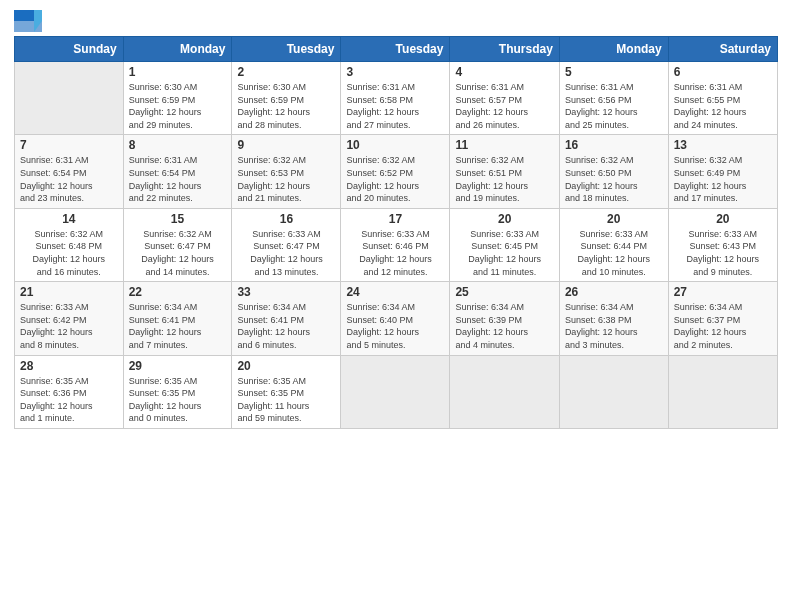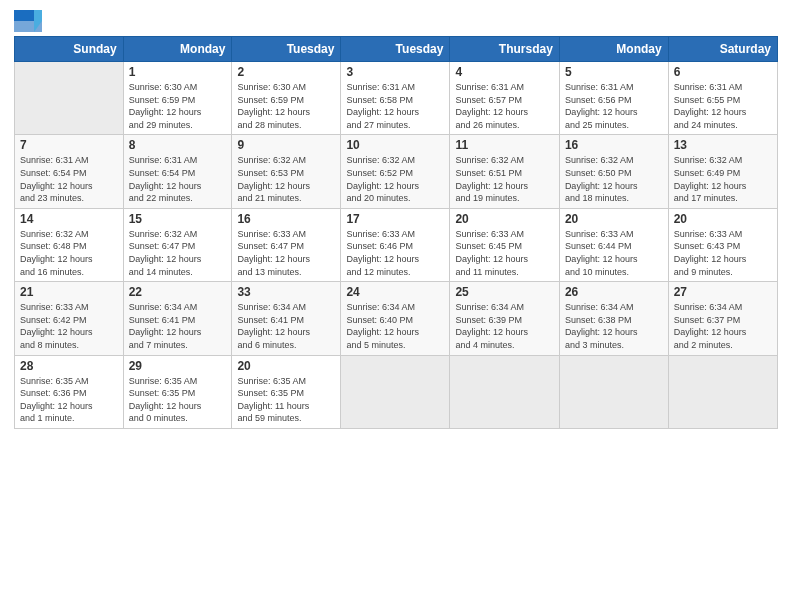--- a/index.html
+++ b/index.html
@@ -82,21 +82,21 @@
     }
     .empty-cell {
       background: #f0f0f0 !important;
     }
     .calendar tbody tr td:first-child {
       border-left: 1px solid #ccc;
     }
     
     .row-1 td { background: #fff; }
     .row-2 td { background: #f5f5f5; }
-    .row-3 td { background: #fff; }
+    .row-3 td { background: #fff; text-align: center; }
     .row-4 td { background: #f5f5f5; }
     .row-5 td { background: #fff; margin-left: 48px; }
     .empty-cell { background: #ebebeb !important; }
   </style>
 </head>
 <body>
 
 <div class="page">
   <div class="header">
     <div class="logo">

